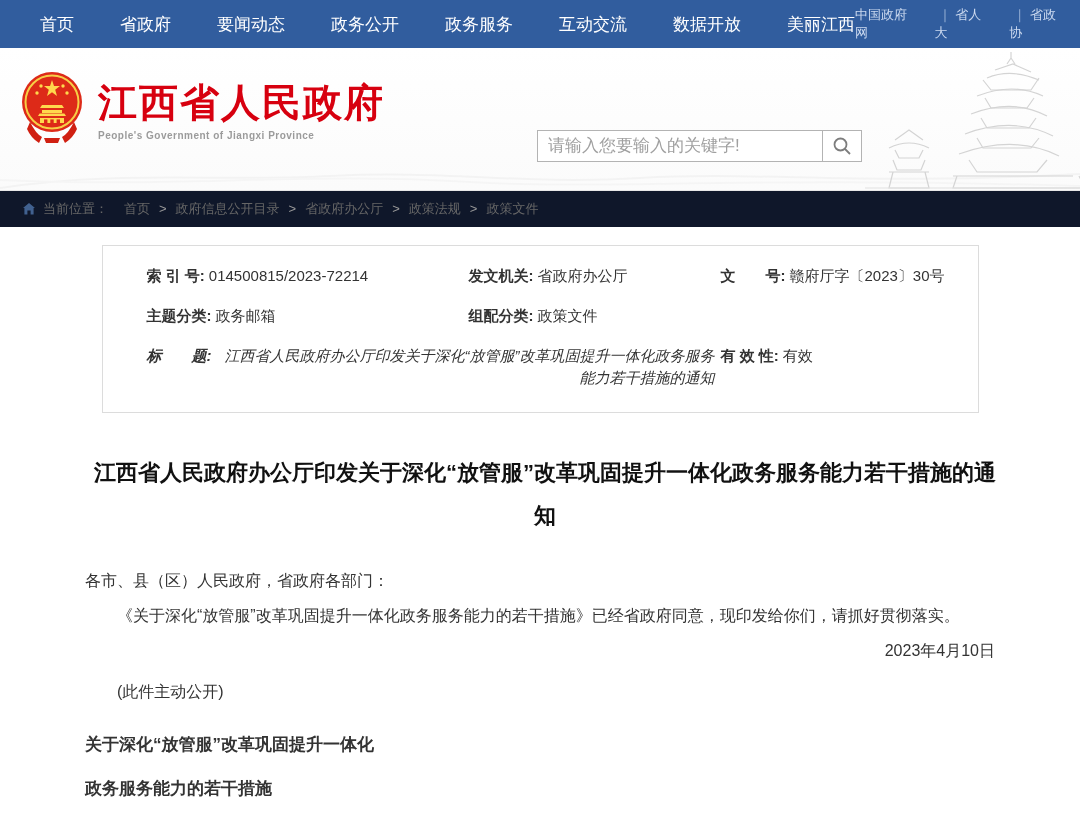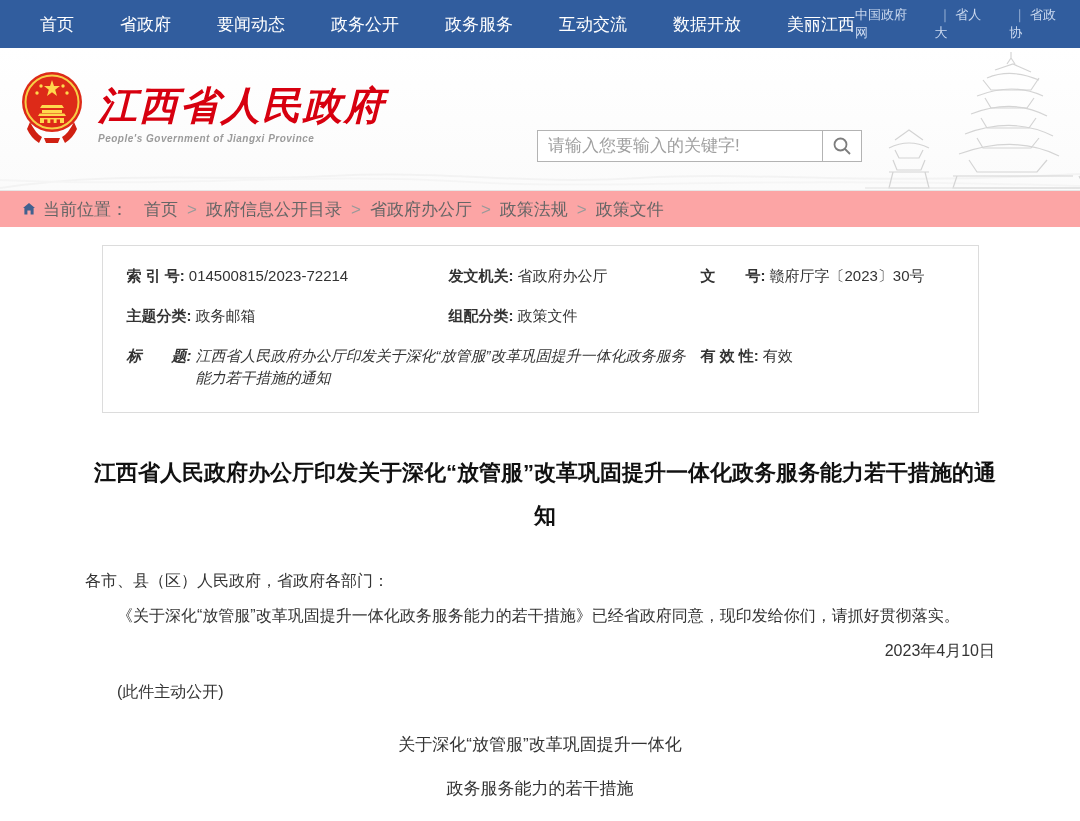--- a/index.html
+++ b/index.html
@@ -10,21 +10,21 @@
   .topnav { height:48px; background:#315d9e; display:flex; align-items:center;
     padding:0 18px 0 40px; }
   .topnav-items { display:flex; gap:46px; align-items:center; }
   .topnav-item { color:#fff; font-size:17px; cursor:pointer; white-space:nowrap; }
   .topnav-right { margin-left:auto; font-size:13px; color:#ccdaf0; display:flex; align-items:center;gap:22px; }
   .topnav-right .tlink { cursor:pointer; }
   .topnav-right .tlink + .tlink::before { content:"｜"; margin:0 4px; color:#a9bfdf; }
 
   
   .header { height:142px; position:relative; background:linear-gradient(#ffffff,#fbfbfb); }
-  .brand { position:absolute; left:20px; top:22px; display:flex; align-items:flex-end;font-style:italic; }
+  .brand { position:absolute; left:20px; top:22px; display:flex; align-items:center; }
   .emblem { width:64px; height:74px; margin-right:14px; }
   .brand-text { padding-top:8px; }
   .site-name { font-size:39px; font-weight:bold; color:#d7000f; letter-spacing:2px; line-height:42px; }
   .site-name-en { font-size:10px; font-weight:bold; color:#9b9b9b; letter-spacing:0.5px; margin-top:6px; }
 
   .header-right { position:absolute; left:537px; top:82px; width:325px; }
   .utility { text-align:right; font-size:13px; color:#555; margin-bottom:11px; }
   .utility .ulink { cursor:pointer; }
   .utility .ulink + .ulink::before { content:"|"; margin:0 7px; color:#999; }
   .searchbox { display:flex; height:32px; border:1px solid #b3b3b3; background:#fff; }
@@ -32,45 +32,45 @@
     color:#333; font-family:inherit; }
   .searchbox input::placeholder { color:#a0a0a0; }
   .search-btn { width:39px; border-left:1px solid #b3b3b3; display:flex; align-items:center;
     justify-content:center; cursor:pointer; background:#fff; }
 
   .pavilion { position:absolute; right:0; top:0; width:215px; height:142px; }
   .hills { position:absolute; left:0; bottom:0; width:100%; height:60px; opacity:.5; }
 
   
   .breadcrumb { height:37px; border-top:1px solid #e7e7e7; display:flex; align-items:center;
-    padding:0 22px; font-size:17px; color:#666; background:#fca5a5; }
+    padding:0 22px; font-size:13px; color:#666; background:#0f172a; }
   .breadcrumb .home-icon { margin-right:7px; display:flex; }
   .crumb-label { margin-right:16px; }
   .crumb { cursor:pointer; white-space:nowrap; }
   .crumb + .crumb::before { content:">"; margin:0 9px; color:#999; cursor:default; }
 
   
   .main { padding:0 85px; }
   .meta-table { width:877px; margin:18px auto 0; border:1px solid #dcdcdc;
-    padding:10px 26px 14px 24px; }
+    padding:10px 26px 14px 44px;text-align:right; }
   .meta-grid { display:grid; grid-template-columns:322px 252px 1fr; }
   .m-cell { padding:9px 6px 9px 0; font-size:15px; line-height:22px; display:flex; }
   .m-label { font-weight:bold; color:#333; white-space:pre; flex-shrink:0; }
   .m-value { color:#333; margin-left:4px; }
   .m-span2 { grid-column:1 / 3;font-style:italic; }
 
   
   .doc-title { width:920px; margin:38px auto 10px; text-align:center; font-size:22px;
     font-weight:bold; color:#111; line-height:43px; }
   .article { font-size:16px; color:#333; line-height:35px; }
   .p-salutation { margin-top:26px; }
   .p-indent { text-indent:2em; }
   .p-date { text-align:right; }
   .p-note { text-indent:2em; margin-top:6px; }
-  .sub-title { text-align:center; font-weight:normal; color:#333; font-size:17px;
+  .sub-title { font-weight:bold; color:#333; font-size:17px;
     line-height:44px; margin-top:14px; }
 </style>
 </head>
 <body>
 
 <div class="topnav">
   <div class="topnav-items">
     <span class="topnav-item">首页</span>
     <span class="topnav-item">省政府</span>
     <span class="topnav-item">要闻动态</span>

